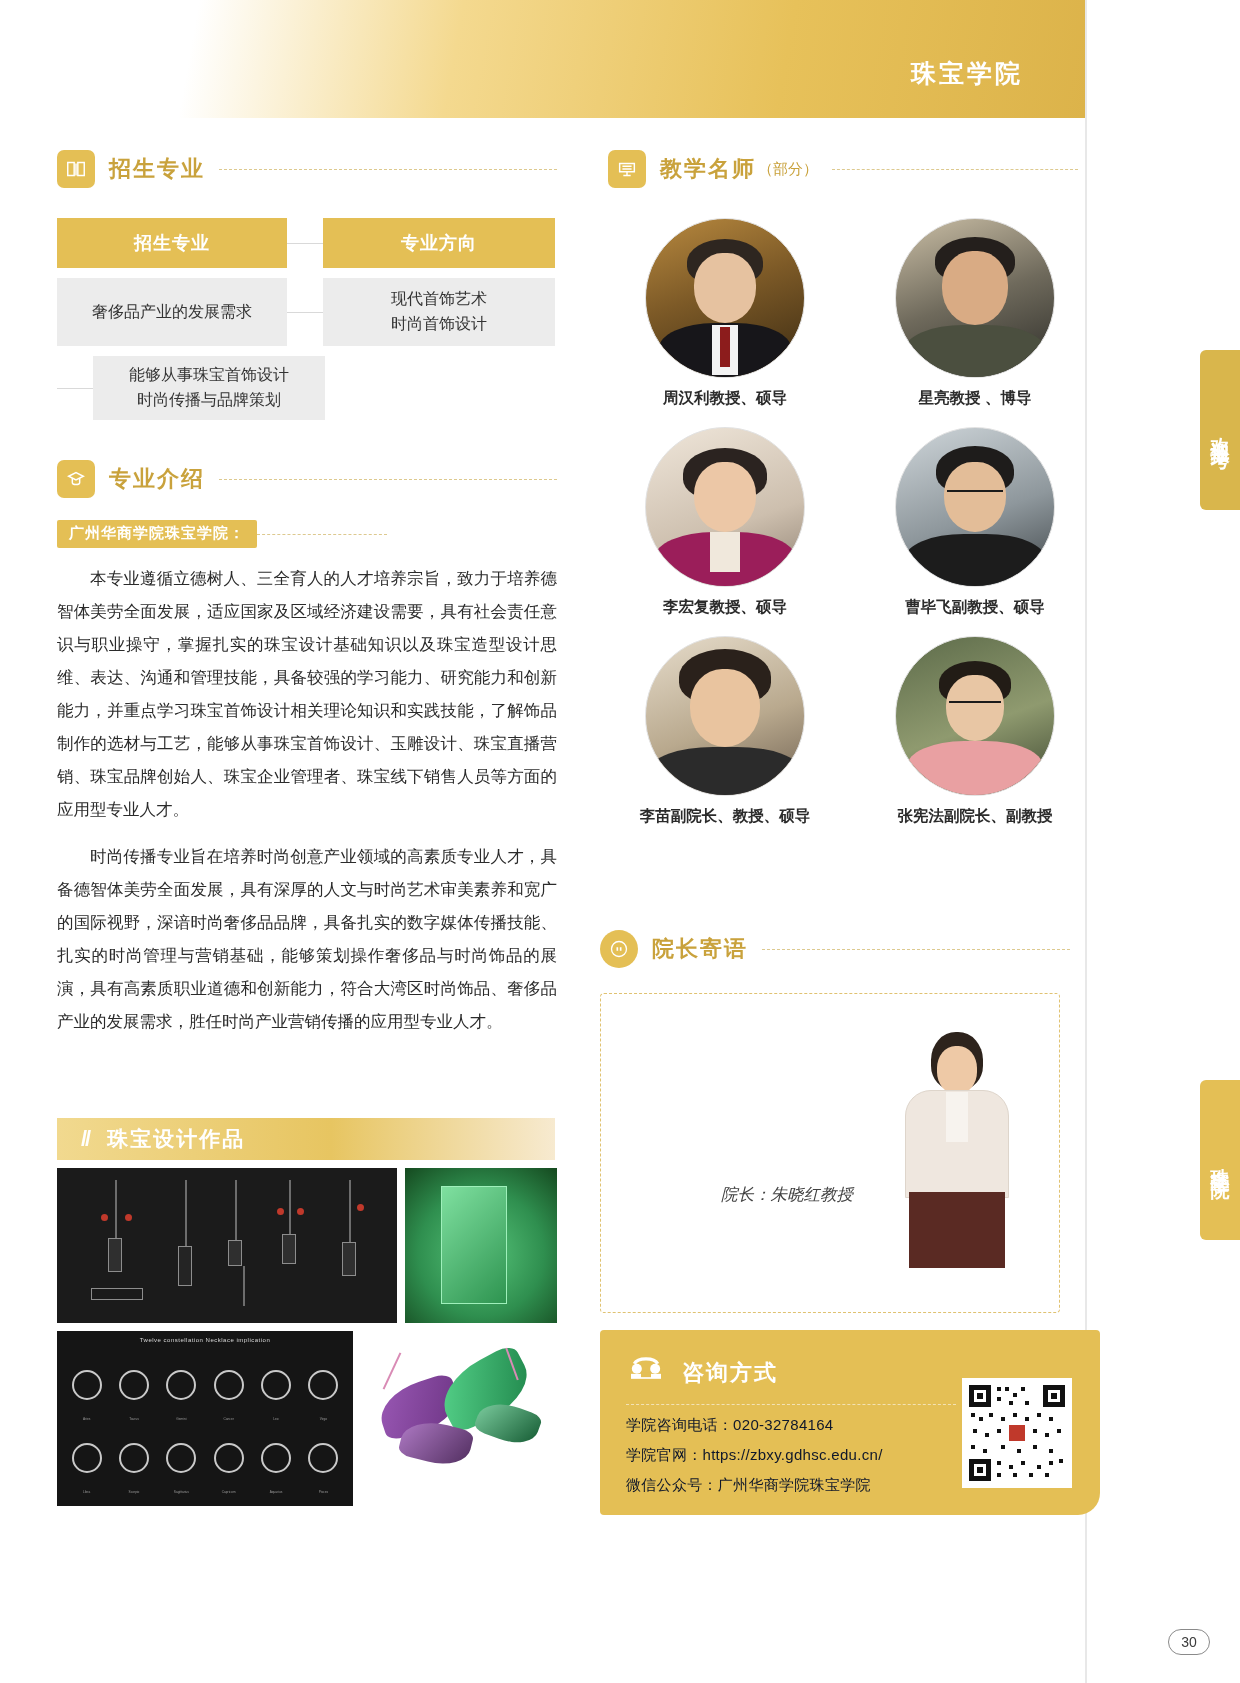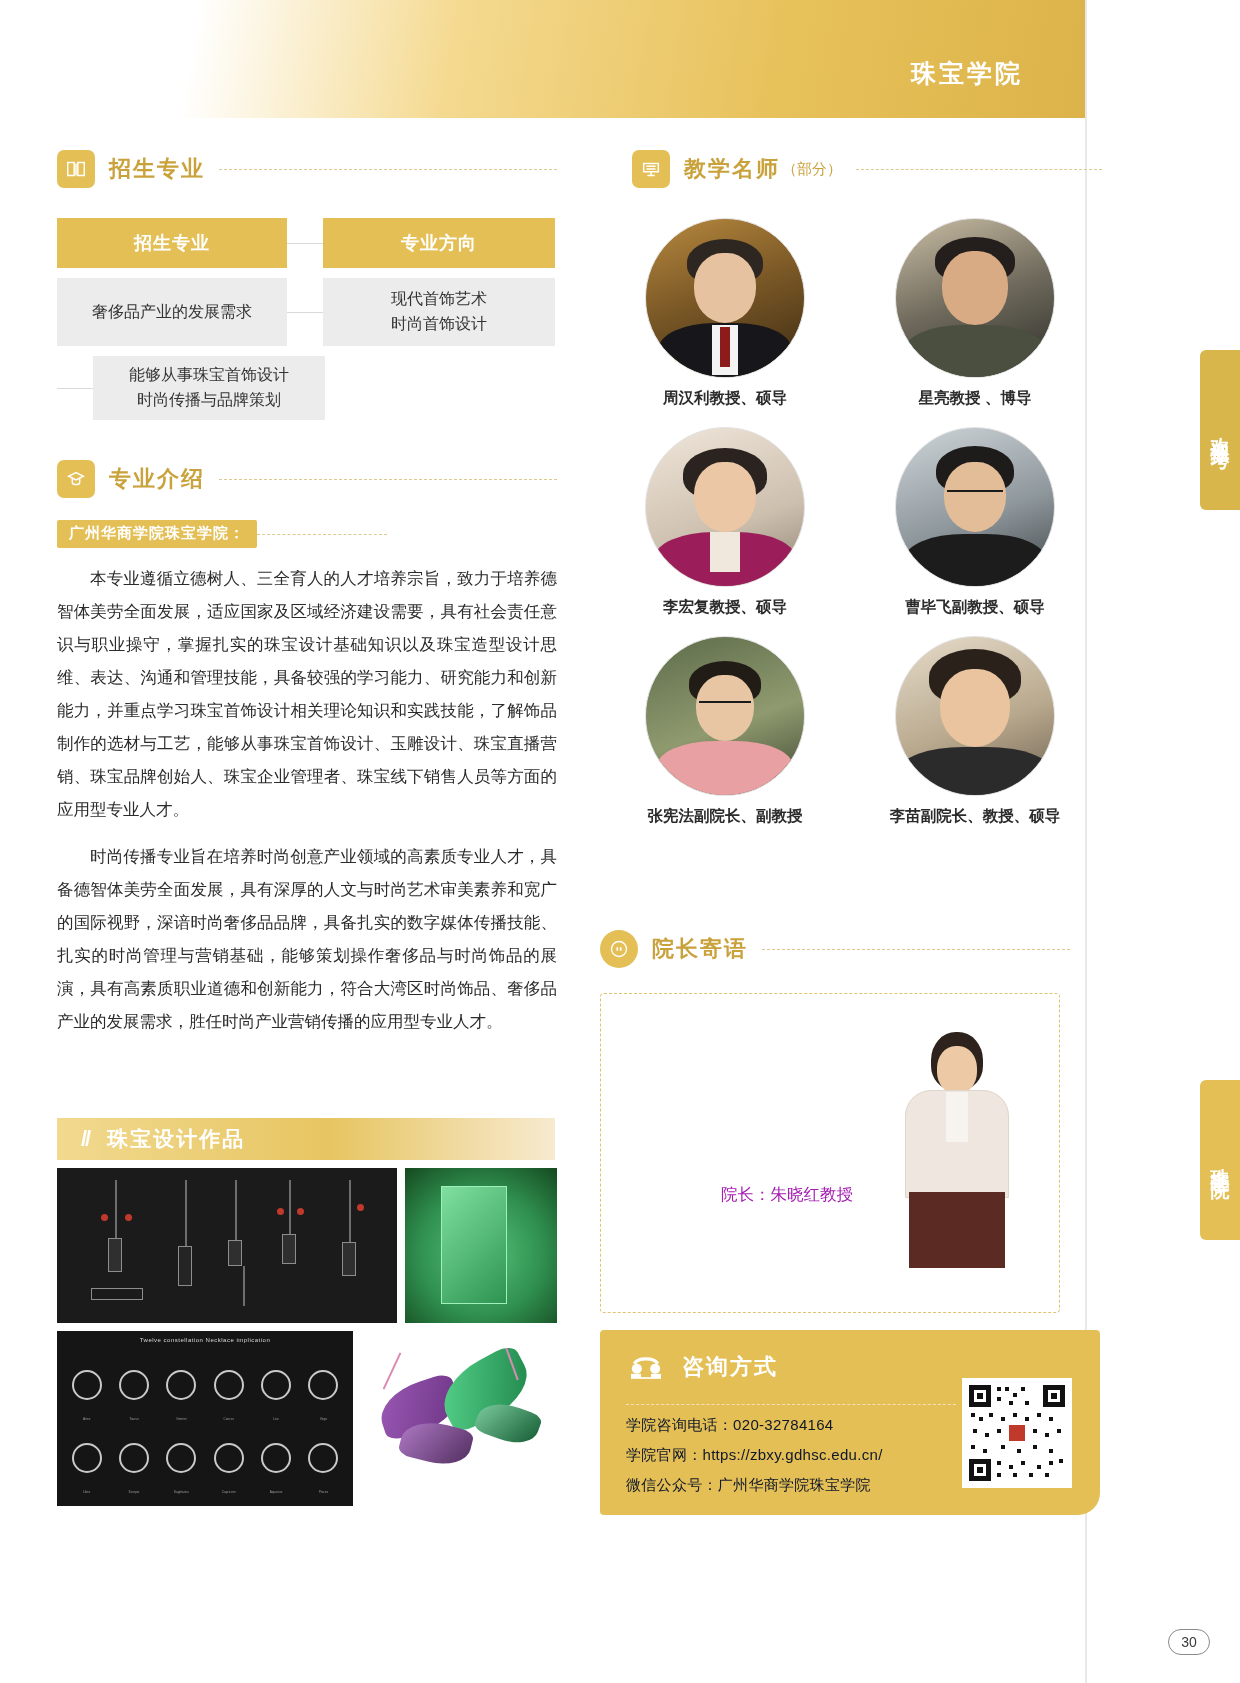--- a/index.html
+++ b/index.html
@@ -195,32 +195,32 @@
   
   .dean-box{
     position:absolute; left:600px; top:993px; width:460px; height:320px;
     border:1.5px dashed #e0c271; border-radius:4px;
   }
   .dean-text{
     position:absolute; left:110px; top:48px; width:190px;
     font-size:16.5px; line-height:2.0; color:#2b2b2b; text-indent:2em; text-align:justify;
   }
   .dean-sign{
-    position:absolute; left:120px; top:190px; font-size:16.5px; color:#a21caf;
+    position:absolute; left:120px; top:190px; font-size:16.5px; color:#404040;font-style:italic;
   }
   .dean-photo{
     position:absolute; right:38px; top:38px; width:128px; height:250px;
   }
 
   
   .contact-box{
     position:absolute; left:600px; top:1330px; width:500px; height:185px;
     background:#e4bf55; border-radius:4px 4px 22px 4px;
   }
-  .contact-head{ position:absolute; left:26px; top:22px; display:flex; align-items:flex-start; }
+  .contact-head{ position:absolute; left:26px; top:22px; display:flex; align-items:flex-end; }
   .contact-title{ margin-left:16px; font-size:22px; font-weight:bold; color:#ffffff; letter-spacing:2px; }
   .contact-rule{
     position:absolute; left:26px; top:74px; width:330px; border-top:1px dashed #f3e2b4;
   }
   .contact-lines{ position:absolute; left:26px; top:86px; width:360px; }
   .cline{ font-size:15px; color:#0f172a; margin-bottom:11px; letter-spacing:.3px; }
   .qr{
     position:absolute; right:28px; top:48px; width:110px; height:110px; background:#ffffff;
     padding:5px;
   }
@@ -395,21 +395,21 @@
       <div class="bw" style="left:18px;top:52px;width:80px;height:48px;background:linear-gradient(120deg,#9b59b6,#6c3483);transform:rotate(-18deg);"></div>
       <div class="bw" style="left:78px;top:30px;width:92px;height:56px;background:linear-gradient(120deg,#58d68d,#1e8449);transform:rotate(-28deg);"></div>
       <div class="bw" style="left:40px;top:92px;width:70px;height:40px;background:linear-gradient(120deg,#af7ac5,#512e5f);transform:rotate(14deg);"></div>
       <div class="bw" style="left:116px;top:74px;width:62px;height:36px;background:linear-gradient(120deg,#7dcea0,#145a32);transform:rotate(20deg);"></div>
       <div style="position:absolute;left:30px;top:20px;width:2px;height:40px;background:#d98bb5;transform:rotate(25deg);"></div>
       <div style="position:absolute;left:150px;top:16px;width:2px;height:34px;background:#d98bb5;transform:rotate(-20deg);"></div>
     </div>
   </div>
 </div>
 
-<div class="section-head" style="left:632px; top:150px; width:470px;">
+<div class="section-head" style="left:608px; top:150px; width:470px;">
   <div class="head-badge">
     <svg width="22" height="22" viewBox="0 0 24 24" aria-hidden="true">
       <rect x="4" y="6" width="16" height="9" fill="none" stroke="#fff" stroke-width="1.6"></rect>
       <path d="M7 9h10M7 12h10" stroke="#fff" stroke-width="1.4"></path>
       <path d="M12 15v4M8 19h8" stroke="#fff" stroke-width="1.6"></path>
     </svg>
   </div>
   <div class="head-text">教学名师</div>
   <div class="head-sub" style="margin-left:2px;">（部分）</div>
   <div class="head-rule"></div>
@@ -455,36 +455,36 @@
       <div class="face" style="top:34px;width:62px;height:70px;background:#e3bd98;"></div>
       <div class="glasses" style="top:62px;width:56px;"></div>
       <div class="body" style="top:106px;width:140px;height:58px;background:#1c1c1c;"></div>
     </div>
     <div class="tname">曹毕飞副教授、硕导</div>
   </div>
 
   <div style="clear:both"></div>
 
   <div class="tcell">
+    <div class="tphoto p6">
+      <div class="hair" style="top:12px;width:92px;height:56px;background:#2a211b;"></div>
+      <div class="face" style="top:32px;width:70px;height:78px;background:#e9c49f;"></div>
+      <div class="body" style="top:110px;width:150px;height:54px;background:#2b2b2b;"></div>
+    </div>
+    <div class="tname">李苗副院长、教授、硕导</div>
+  </div>
+
+  <div class="tcell">
     <div class="tphoto p5">
       <div class="hair" style="top:24px;width:72px;height:44px;background:#221c16;"></div>
       <div class="face" style="top:38px;width:58px;height:66px;background:#e8c6a4;"></div>
       <div class="glasses" style="top:64px;width:52px;"></div>
       <div class="body" style="top:104px;width:136px;height:60px;background:#e9a0a2;"></div>
     </div>
     <div class="tname">张宪法副院长、副教授</div>
-  </div>
-
-  <div class="tcell">
-    <div class="tphoto p6">
-      <div class="hair" style="top:12px;width:92px;height:56px;background:#2a211b;"></div>
-      <div class="face" style="top:32px;width:70px;height:78px;background:#e9c49f;"></div>
-      <div class="body" style="top:110px;width:150px;height:54px;background:#2b2b2b;"></div>
-    </div>
-    <div class="tname">李苗副院长、教授、硕导</div>
   </div>
 </div>
 
 <div class="section-head" style="left:600px; top:930px; width:470px;">
   <div class="head-badge" style="border-radius:50%;">
     <svg width="20" height="20" viewBox="0 0 24 24" aria-hidden="true">
       <circle cx="12" cy="12" r="9" fill="none" stroke="#fff" stroke-width="1.6"></circle>
       <path d="M9 10h2v4H9zM13 10h2v4h-2z" fill="#fff"></path>
     </svg>
   </div>

